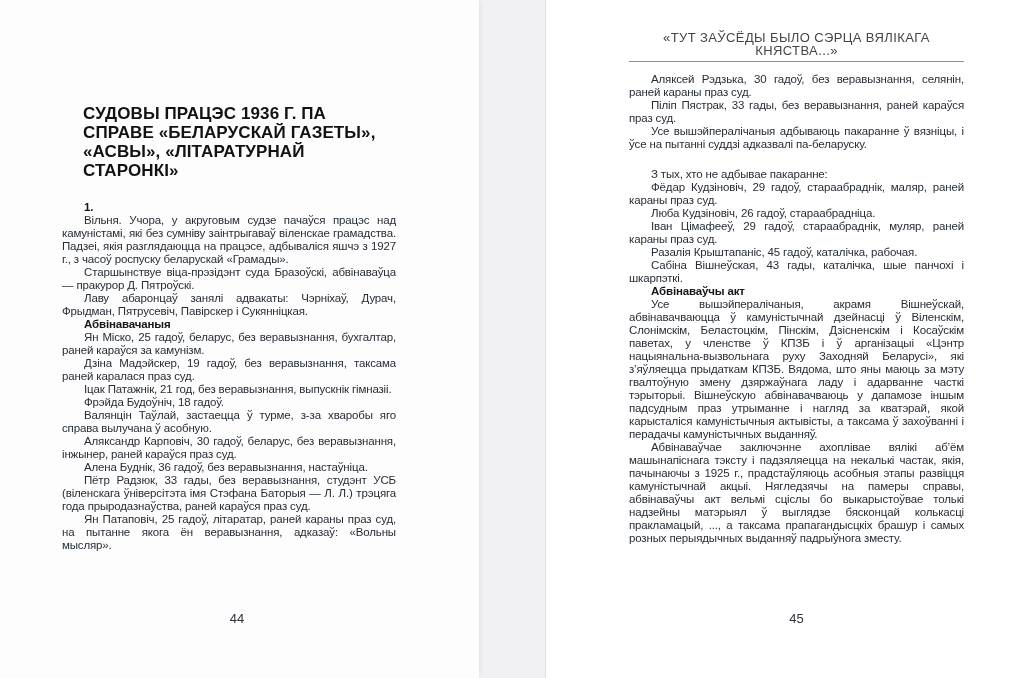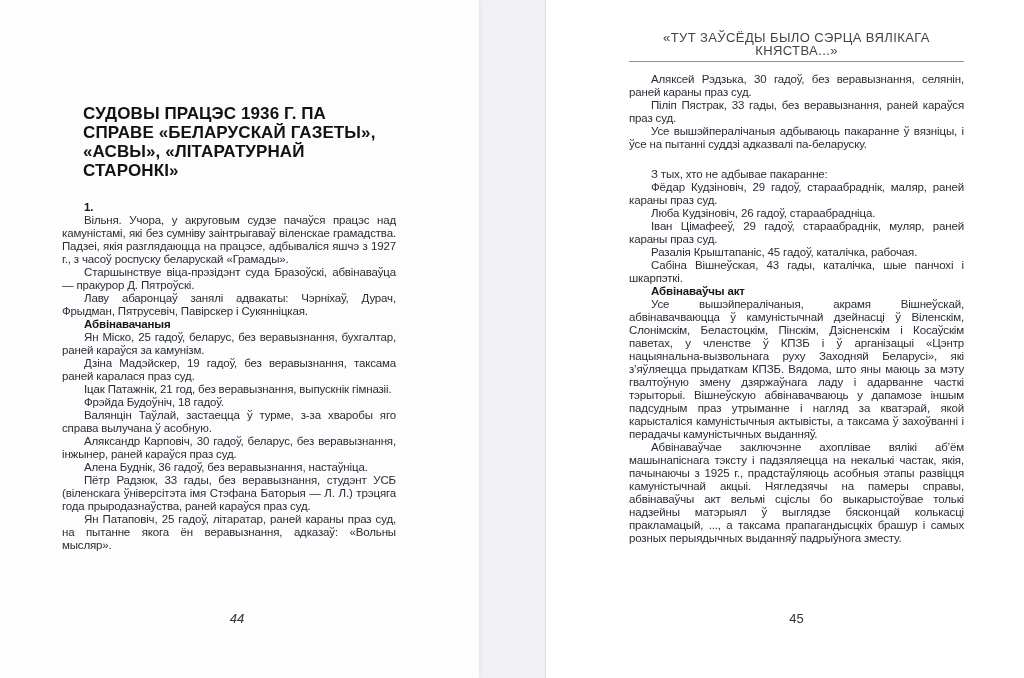--- a/index.html
+++ b/index.html
@@ -83,21 +83,21 @@
   .column-right .paragraphs {
     margin-top: 11px;
   }
   .pagenum {
     position: absolute;
     top: 611px;
     text-align: center;
     font-size: 13px;
     color: #2e333c;
   }
-  .pagenum-left { left: 78px; right: 83px; font-style: italic; }
+  .pagenum-left { left: 78px; right: 83px; }
   .pagenum-right { left: 83px; right: 61px; }
 </style>
 </head>
 <body>
 
 <div class="spread">
 
   <div class="page page-left">
     <div class="column-left">
       <div class="chapter-title">

